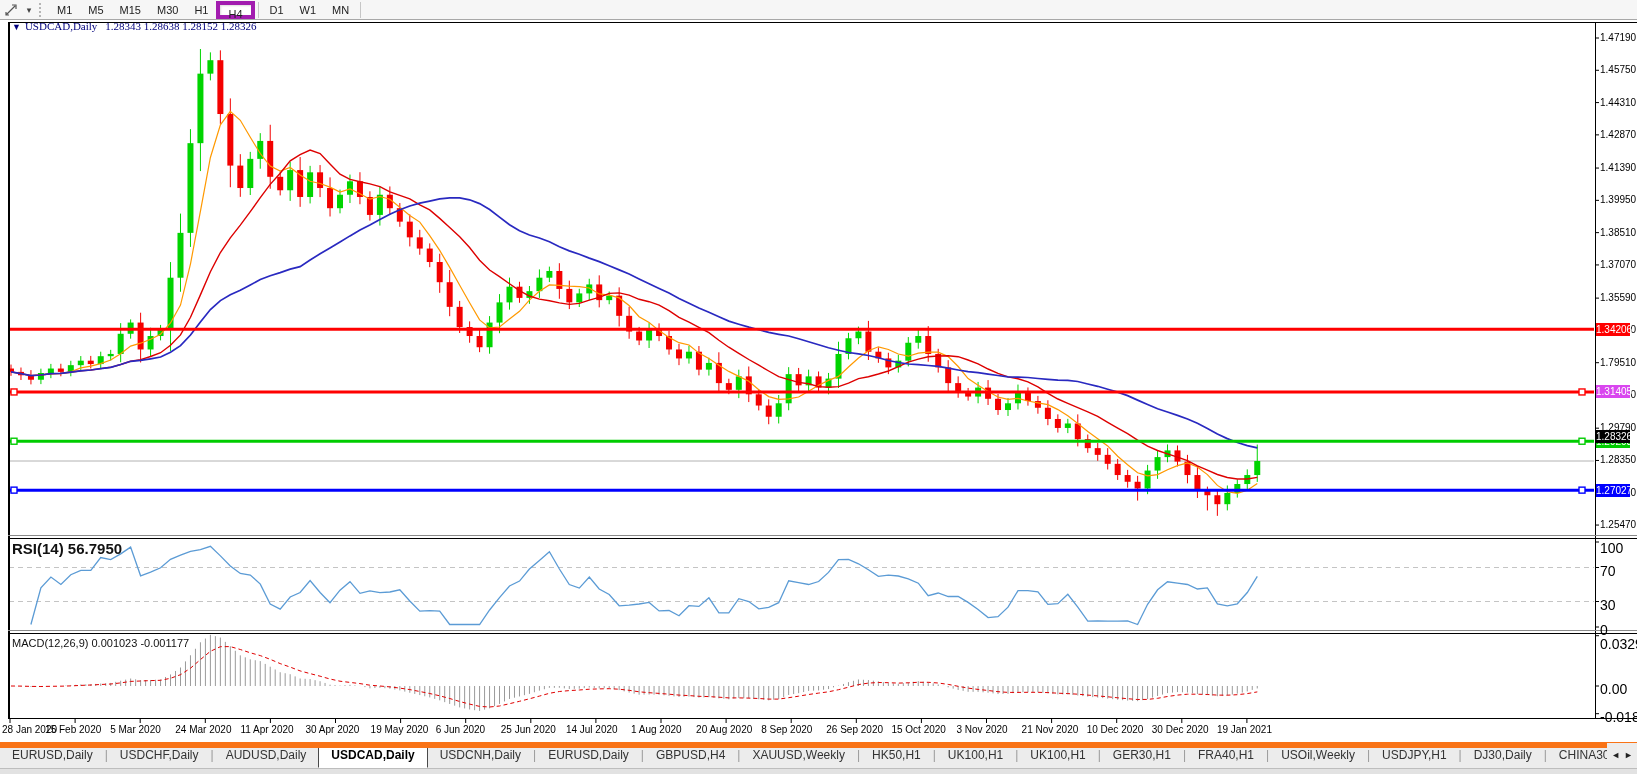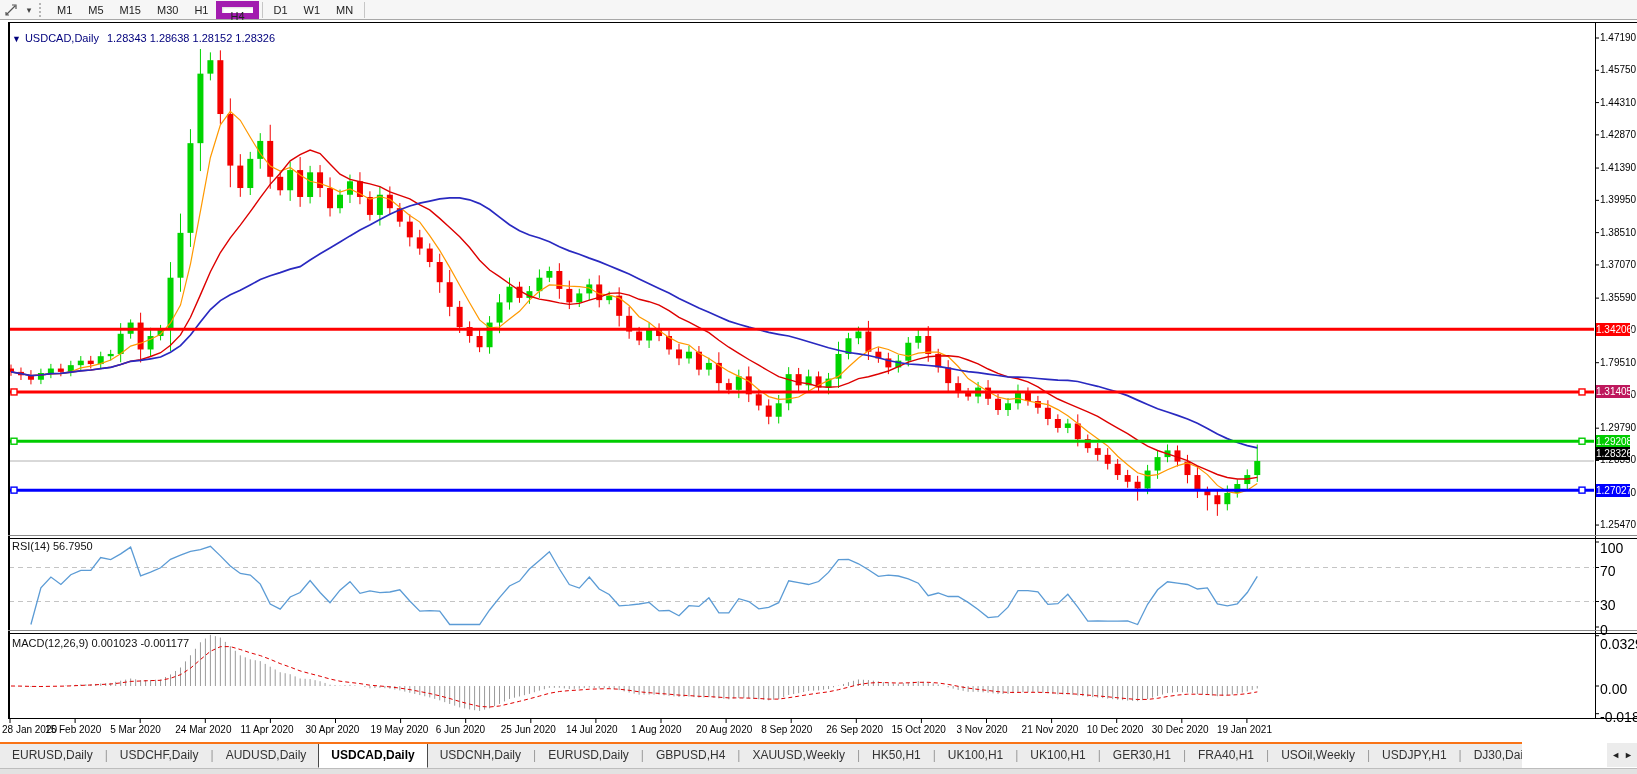--- a/index.html
+++ b/index.html
@@ -7,41 +7,41 @@
     font-family:"Liberation Sans","DejaVu Sans",sans-serif; }
   #root { position:absolute; top:0; left:0; width:1637px; height:774px; background:#fff; }
 
   
   #toolbar { position:absolute; top:0; left:0; width:1637px; height:20px;
     background:#f6f6f6; border-bottom:1px solid #a8a8a8; display:flex; align-items:center; z-index:5; }
   .tb-icon { width:22px; height:18px; display:flex; align-items:center; justify-content:center; cursor:pointer; }
   .tb-caret { font-size:9px; color:#444; width:14px; text-align:center; cursor:pointer; }
   .tb-grip { width:7px; height:14px; margin:0 3px; border-left:2px dotted #b5b5b5; }
   .tf-btn { font-size:11px; color:#222; padding:1px 8px; height:18px; line-height:16px; cursor:pointer; }
-  .tf-btn.active { background:#fff; border:6px solid #a21caf; box-shadow:inset 1px 1px 2px #00000022; }
+  .tf-btn.active { background:#fff; border:4px solid #a21caf; box-shadow:inset 1px 1px 2px #00000022; }
   .tb-sep { width:1px; height:16px; background:#c6c6c6; margin:0 3px; }
 
   
-  #chart-title { position:absolute; top:32px; left:12px; font-size:11px; color:#00007d; z-index:3; }
+  #chart-title { position:absolute; top:20px; left:12px; font-size:11px; color:#00007d; z-index:3;font-family:Liberation Serif, serif; }
   #chart-title .tri { font-size:9px; margin-right:4px; color:#00007d; }
   #chart-title .ohlc { margin-left:8px; }
-  #rsi-label  { position:absolute; top:540px; left:12px; font-size:11px; color:#111; z-index:3; }
+  #rsi-label  { position:absolute; top:540px; left:12px; font-size:15px; color:#111; z-index:3;font-weight:bold; }
   #macd-label { position:absolute; top:637px; left:12px; font-size:11px; color:#111; z-index:3; }
 
   .yaxis-label { position:absolute; left:1600px; font-size:10px; color:#000; z-index:2; white-space:nowrap; }
   .badge { position:absolute; left:1596px; width:34px; height:13px; font-size:10px; color:#fff;
     line-height:13px; text-align:center; z-index:4; white-space:nowrap; }
   .sub-label { position:absolute; left:1600px; font-size:14px; color:#000; z-index:2; }
   .date-label { position:absolute; top:724px; font-size:10px; color:#000; z-index:2; white-space:nowrap; }
 
   svg#chart-svg { position:absolute; top:0; left:0; z-index:1; }
 
   
-  #tab-bar { position:absolute; top:742px; left:0; width:1522px; height:26px; background:#ececec;
-    border-top:2px solid #f97316; display:flex; align-items:flex-end; overflow:hidden; z-index:5; }
+  #tab-bar { position:absolute; top:742px; left:0; width:1637px; height:26px; background:#ececec;
+    border-top:6px solid #f97316; display:flex; align-items:flex-end; overflow:hidden; z-index:5; }
   .tab { font-size:12px; color:#333; height:24px; line-height:22px; padding:0 12px;
     white-space:nowrap; cursor:pointer; }
   .tab.active { background:#fff; border:1px solid #4a4a4a; border-bottom:1px solid #fff;
     font-weight:bold; color:#000; height:25px; }
   .tab-sep { color:#999; font-size:12px; line-height:22px; height:24px; }
   #tab-arrows { position:absolute; right:0; top:743px; width:30px; height:24px; background:#ececec;
     display:flex; align-items:center; justify-content:flex-end; gap:4px; padding-right:4px; z-index:6; }
   .tab-arrow { font-size:9px; color:#222; cursor:pointer; }
   #bottom-strip { position:absolute; top:768px; left:0; width:1637px; height:6px;
     background:#e2e2e2; border-top:1px solid #bdbdbd; z-index:5; }
@@ -679,23 +679,23 @@
       <div class="yaxis-label" style="top: 258.931px;">1.37070</div>
       <div class="yaxis-label" style="top: 292.118px;">1.35590</div>
       <div class="yaxis-label" style="top: 324.409px;">1.34150</div>
       <div class="yaxis-label" style="top: 356.7px;">1.79510</div>
       <div class="yaxis-label" style="top: 388.99px;">1.31270</div>
       <div class="yaxis-label" style="top: 422.178px;">1.29790</div>
       <div class="yaxis-label" style="top: 454.468px;">1.28350</div>
       <div class="yaxis-label" style="top: 486.759px;">1.26910</div>
       <div class="yaxis-label" style="top: 519.049px; text-align: right;">1.25470</div>
       <div class="badge" style="top: 322.653px; background: rgb(255, 0, 0);">1.34206</div>
-      <div class="badge" style="top: 385.463px; background: #be185d;">1.31405</div>
+      <div class="badge" style="top: 385.463px; background: #d946ef;">1.31405</div>
       <div class="badge" style="top: 434.728px; background: rgb(0, 204, 0);">1.29208</div>
-      <div class="badge" style="top: 447px; background: rgb(0, 0, 0);">1.28326</div>
+      <div class="badge" style="top: 430px; background: rgb(0, 0, 0);">1.28326</div>
       <div class="badge" style="top: 483.635px; background: rgb(0, 0, 255);">1.27027</div>
     </div>
   <div id="sub-axis-labels">
       <div class="sub-label" style="top: 540px;">100</div>
       <div class="sub-label" style="top: 562.5px;">70</div>
       <div class="sub-label" style="top: 596.5px;">30</div>
       <div class="sub-label" style="top: 622px;">0</div>
       <div class="sub-label" style="top: 636px;">0.032972</div>
       <div class="sub-label" style="top: 681px;">0.00</div>
       <div class="sub-label" style="top: 708.685px;">-0.018154</div>

